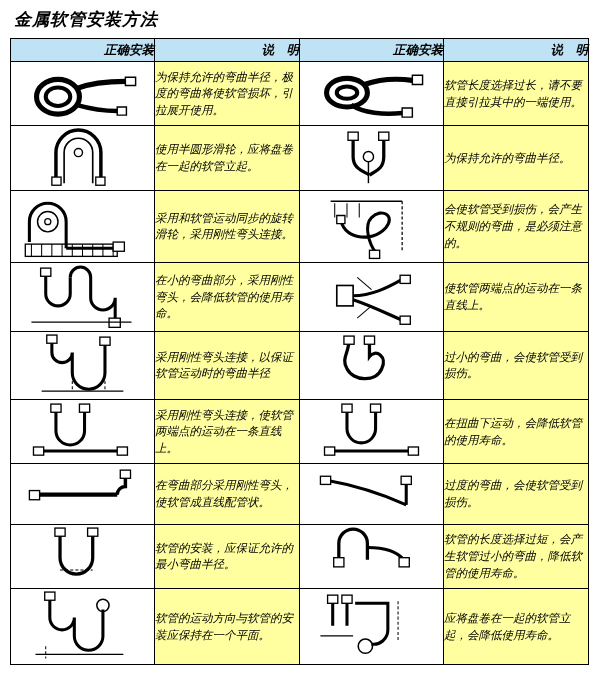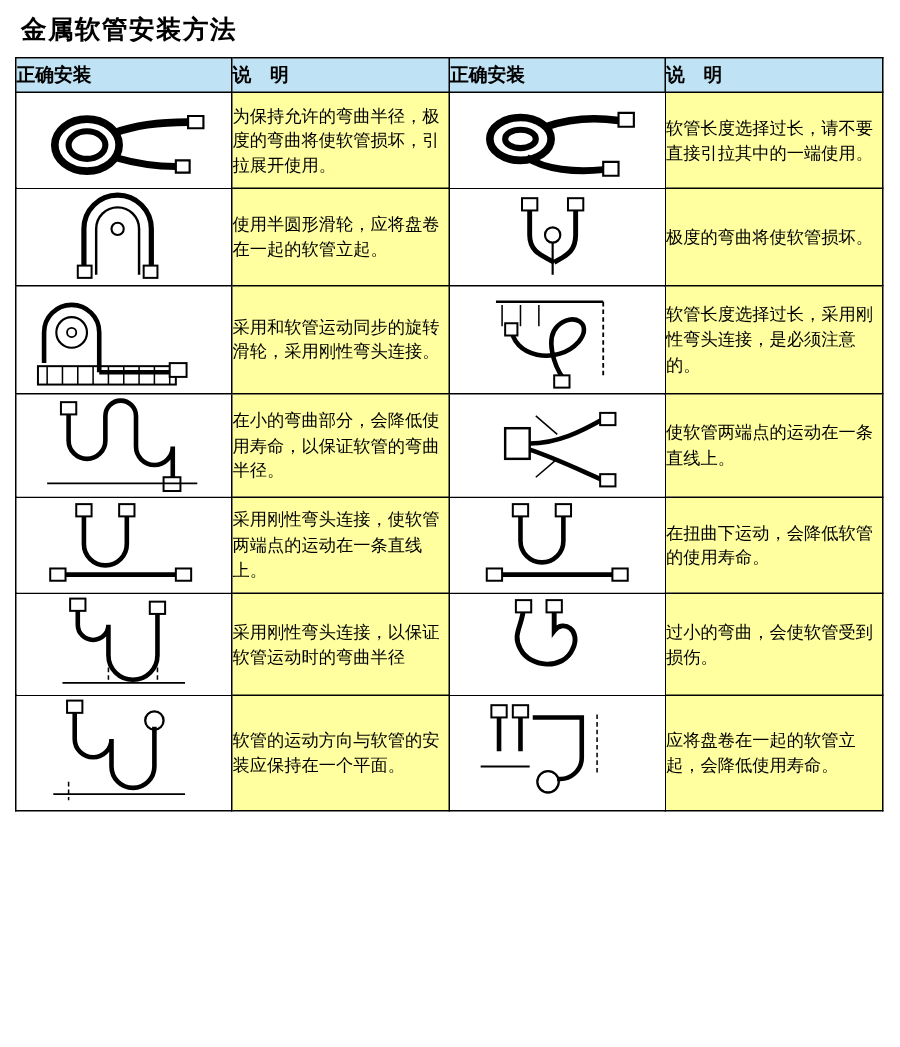--- a/index.html
+++ b/index.html
@@ -13,20 +13,21 @@
     font-family: "DejaVu Sans", "Liberation Sans", sans-serif;
     color: #000000;
     overflow: hidden;
   }
   #page {
     width: 575px;
     height: 698px;
     position: relative;
     box-sizing: border-box;
     padding: 6px 10px 4px 10px;
+    font-style: italic;
   }
   #title {
     font-size: 17px;
     font-weight: bold;
     letter-spacing: 1px;
     margin: 2px 0 7px 4px;
     color: #000;
   }
   table.main {
     border-collapse: collapse;
@@ -37,21 +38,21 @@
   table.main th, table.main td {
     border: 1px solid #000;
     vertical-align: middle;
     padding: 0;
   }
   thead th {
     background: #bfe3f5;
     font-size: 12.5px;
     font-weight: bold;
     height: 22px;
-    text-align: left;
+    text-align: right;
     color: #000;
   }
   col.c-img { width: 144px; }
   col.c-txt { width: 145px; }
 
   td.img-cell {
     background: #ffffff;
     text-align: center;
     position: relative;
   }
@@ -141,21 +142,21 @@
             <g fill="none" stroke="#000" stroke-width="1.5">
               <path d="M52 8 L52 30 C52 42 62 44 68 48" stroke-width="3.2"></path>
               <path d="M82 8 L82 30 C82 42 74 44 68 48" stroke-width="3.2"></path>
               <circle cx="67" cy="30" r="5" stroke-width="1.4"></circle>
               <path d="M67 35 L67 56" stroke-width="1.4"></path>
               <rect x="47" y="6" width="10" height="8" fill="#fff" stroke-width="1.3"></rect>
               <rect x="77" y="6" width="10" height="8" fill="#fff" stroke-width="1.3"></rect>
             </g>
           </svg>
         </td>
-        <td class="txt-cell">极度的弯曲将使软管损坏。</td>
+        <td class="txt-cell">为保持允许的弯曲半径。</td>
       </tr>
 
       <tr>
         <td class="img-cell">
           <svg class="figure" width="140" height="70" viewBox="0 0 140 70">
             <g fill="none" stroke="#000" stroke-width="1.4">
               <path d="M18 50 L18 30 A18 18 0 0 1 54 30 L54 56" stroke-width="3"></path>
               <circle cx="36" cy="30" r="10" stroke-width="1.4"></circle>
               <circle cx="36" cy="30" r="3" stroke-width="1.2"></circle>
               <rect x="14" y="52" width="90" height="12" stroke-width="1.3"></rect>
@@ -171,54 +172,79 @@
             <g fill="none" stroke="#000" stroke-width="1.4">
               <path d="M30 10 L100 10" stroke-width="1.6"></path>
               <path d="M34 12 L34 26 M46 12 L46 26 M58 12 L58 26" stroke-width="1"></path>
               <path d="M40 26 C40 46 70 52 84 36 C94 24 80 16 70 26 C62 34 68 52 74 60" stroke-width="3"></path>
               <rect x="68" y="58" width="10" height="8" fill="#fff" stroke-width="1.3"></rect>
               <path d="M36 24 L44 24 L44 32 L36 32 Z" fill="#fff" stroke-width="1.3"></path>
               <path d="M100 10 L100 60" stroke-width="1.2" stroke-dasharray="3 2"></path>
             </g>
           </svg>
         </td>
-        <td class="txt-cell">软管长度选择过长，采用刚性弯头连接，是必须注意的。</td>
+        <td class="txt-cell">会使软管受到损伤，会产生不规则的弯曲，是必须注意的。</td>
       </tr>
 
       <tr>
         <td class="img-cell">
           <svg class="figure" width="140" height="66" viewBox="0 0 140 66">
             <g fill="none" stroke="#000" stroke-width="1.5">
               <path d="M34 8 L34 30 A12 12 0 0 0 58 30 L58 14" stroke-width="3"></path>
               <path d="M58 14 A10 10 0 0 1 78 14 L78 34 A12 12 0 0 0 102 34 L102 58" stroke-width="3"></path>
               <rect x="29" y="5" width="10" height="8" fill="#fff" stroke-width="1.3"></rect>
               <rect x="96" y="54" width="11" height="9" fill="#fff" stroke-width="1.3"></rect>
               <path d="M20 58 L118 58" stroke-width="1.2"></path>
             </g>
           </svg>
         </td>
-        <td class="txt-cell">在小的弯曲部分，会降低使用寿命，以保证软管的弯曲半径。</td>
+        <td class="txt-cell">在小的弯曲部分，采用刚性弯头，会降低软管的使用寿命。</td>
         <td class="img-cell">
           <svg class="figure" width="140" height="66" viewBox="0 0 140 66">
             <g fill="none" stroke="#000" stroke-width="1.5">
               <rect x="36" y="22" width="16" height="20" fill="#fff" stroke-width="1.6"></rect>
               <path d="M52 32 C70 32 86 24 100 16" stroke-width="3"></path>
               <path d="M52 36 C70 42 86 50 100 56" stroke-width="3"></path>
               <rect x="98" y="12" width="10" height="8" fill="#fff" stroke-width="1.3"></rect>
               <rect x="98" y="52" width="10" height="8" fill="#fff" stroke-width="1.3"></rect>
               <path d="M56 14 L70 26" stroke-width="1"></path>
               <path d="M56 54 L70 42" stroke-width="1"></path>
             </g>
           </svg>
         </td>
         <td class="txt-cell">使软管两端点的运动在一条直线上。</td>
       </tr>
 
       <tr>
         <td class="img-cell">
+          <svg class="figure" width="140" height="66" viewBox="0 0 140 66">
+            <g fill="none" stroke="#000" stroke-width="1.5">
+              <path d="M40 6 L40 20 A10 10 0 0 0 60 20 L60 40 A16 16 0 0 0 92 40 L92 10" stroke-width="3"></path>
+              <rect x="35" y="3" width="10" height="8" fill="#fff" stroke-width="1.3"></rect>
+              <rect x="87" y="5" width="10" height="8" fill="#fff" stroke-width="1.3"></rect>
+              <path d="M30 58 L110 58" stroke-width="1.2"></path>
+              <path d="M60 48 L60 58 M92 48 L92 58" stroke-width="1" stroke-dasharray="3 2"></path>
+            </g>
+          </svg>
+        </td>
+        <td class="txt-cell">采用刚性弯头连接，以保证软管运动时的弯曲半径</td>
+        <td class="img-cell">
+          <svg class="figure" width="140" height="66" viewBox="0 0 140 66">
+            <g fill="none" stroke="#000" stroke-width="1.5">
+              <path d="M48 8 C48 20 40 26 46 36 C52 48 74 50 80 36 C86 24 74 16 68 24 L68 8" stroke-width="3.2"></path>
+              <rect x="43" y="4" width="10" height="8" fill="#fff" stroke-width="1.3"></rect>
+              <rect x="63" y="4" width="10" height="8" fill="#fff" stroke-width="1.3"></rect>
+            </g>
+          </svg>
+        </td>
+        <td class="txt-cell">过小的弯曲，会使软管受到损伤。</td>
+      </tr>
+
+      <tr>
+        <td class="img-cell">
           <svg class="figure" width="140" height="62" viewBox="0 0 140 62">
             <g fill="none" stroke="#000" stroke-width="1.5">
               <path d="M44 8 L44 30 A14 14 0 0 0 72 30 L72 8" stroke-width="3"></path>
               <rect x="39" y="4" width="10" height="8" fill="#fff" stroke-width="1.3"></rect>
               <rect x="67" y="4" width="10" height="8" fill="#fff" stroke-width="1.3"></rect>
               <path d="M26 50 L110 50" stroke-width="3"></path>
               <rect x="22" y="46" width="10" height="8" fill="#fff" stroke-width="1.3"></rect>
               <rect x="104" y="46" width="10" height="8" fill="#fff" stroke-width="1.3"></rect>
             </g>
           </svg>
@@ -234,44 +260,67 @@
               <rect x="24" y="46" width="10" height="8" fill="#fff" stroke-width="1.3"></rect>
               <rect x="106" y="46" width="10" height="8" fill="#fff" stroke-width="1.3"></rect>
             </g>
           </svg>
         </td>
         <td class="txt-cell">在扭曲下运动，会降低软管的使用寿命。</td>
       </tr>
 
       <tr>
         <td class="img-cell">
-          <svg class="figure" width="140" height="66" viewBox="0 0 140 66">
-            <g fill="none" stroke="#000" stroke-width="1.5">
-              <path d="M40 6 L40 20 A10 10 0 0 0 60 20 L60 40 A16 16 0 0 0 92 40 L92 10" stroke-width="3"></path>
-              <rect x="35" y="3" width="10" height="8" fill="#fff" stroke-width="1.3"></rect>
-              <rect x="87" y="5" width="10" height="8" fill="#fff" stroke-width="1.3"></rect>
-              <path d="M30 58 L110 58" stroke-width="1.2"></path>
-              <path d="M60 48 L60 58 M92 48 L92 58" stroke-width="1" stroke-dasharray="3 2"></path>
-            </g>
-          </svg>
-        </td>
-        <td class="txt-cell">采用刚性弯头连接，以保证软管运动时的弯曲半径</td>
-        <td class="img-cell">
-          <svg class="figure" width="140" height="66" viewBox="0 0 140 66">
-            <g fill="none" stroke="#000" stroke-width="1.5">
-              <path d="M48 8 C48 20 40 26 46 36 C52 48 74 50 80 36 C86 24 74 16 68 24 L68 8" stroke-width="3.2"></path>
-              <rect x="43" y="4" width="10" height="8" fill="#fff" stroke-width="1.3"></rect>
-              <rect x="63" y="4" width="10" height="8" fill="#fff" stroke-width="1.3"></rect>
-            </g>
-          </svg>
-        </td>
-        <td class="txt-cell">过小的弯曲，会使软管受到损伤。</td>
-      </tr>
-
-
+          <svg class="figure" width="140" height="58" viewBox="0 0 140 58">
+            <g fill="none" stroke="#000" stroke-width="1.5">
+              <path d="M24 30 L104 30" stroke-width="4"></path>
+              <path d="M104 30 A8 8 0 0 1 112 22 L112 10" stroke-width="3.4"></path>
+              <rect x="18" y="26" width="10" height="9" fill="#fff" stroke-width="1.3"></rect>
+              <rect x="107" y="6" width="10" height="8" fill="#fff" stroke-width="1.3"></rect>
+            </g>
+          </svg>
+        </td>
+        <td class="txt-cell">在弯曲部分采用刚性弯头，使软管成直线配管状。</td>
+        <td class="img-cell">
+          <svg class="figure" width="140" height="58" viewBox="0 0 140 58">
+            <g fill="none" stroke="#000" stroke-width="1.5">
+              <path d="M26 16 C60 22 86 32 104 40" stroke-width="3"></path>
+              <path d="M104 40 L104 16" stroke-width="3"></path>
+              <rect x="20" y="12" width="10" height="8" fill="#fff" stroke-width="1.3"></rect>
+              <rect x="99" y="12" width="10" height="8" fill="#fff" stroke-width="1.3"></rect>
+            </g>
+          </svg>
+        </td>
+        <td class="txt-cell">过度的弯曲，会使软管受到损伤。</td>
+      </tr>
+
+      <tr>
+        <td class="img-cell">
+          <svg class="figure" width="140" height="62" viewBox="0 0 140 62">
+            <g fill="none" stroke="#000" stroke-width="1.5">
+              <path d="M48 6 L48 32 A16 16 0 0 0 80 32 L80 6" stroke-width="3.2"></path>
+              <rect x="43" y="3" width="10" height="8" fill="#fff" stroke-width="1.3"></rect>
+              <rect x="75" y="3" width="10" height="8" fill="#fff" stroke-width="1.3"></rect>
+              <path d="M48 44 L80 44" stroke-width="1" stroke-dasharray="3 2"></path>
+            </g>
+          </svg>
+        </td>
+        <td class="txt-cell">软管的安装，应保证允许的最小弯曲半径。</td>
+        <td class="img-cell">
+          <svg class="figure" width="140" height="62" viewBox="0 0 140 62">
+            <g fill="none" stroke="#000" stroke-width="1.5">
+              <path d="M38 34 L38 18 A14 14 0 0 1 66 18 L66 34" stroke-width="3.2"></path>
+              <path d="M66 22 C84 22 94 26 102 34" stroke-width="3"></path>
+              <rect x="33" y="32" width="10" height="9" fill="#fff" stroke-width="1.3"></rect>
+              <rect x="97" y="32" width="10" height="9" fill="#fff" stroke-width="1.3"></rect>
+            </g>
+          </svg>
+        </td>
+        <td class="txt-cell">软管的长度选择过短，会产生软管过小的弯曲，降低软管的使用寿命。</td>
+      </tr>
 
       <tr>
         <td class="img-cell">
           <svg class="figure" width="140" height="74" viewBox="0 0 140 74">
             <g fill="none" stroke="#000" stroke-width="1.5">
               <path d="M38 6 L38 28 A12 12 0 0 0 62 28 L62 46 A14 14 0 0 0 90 46 L90 20" stroke-width="3"></path>
               <rect x="33" y="3" width="10" height="8" fill="#fff" stroke-width="1.3"></rect>
               <circle cx="90" cy="16" r="6" stroke-width="1.5"></circle>
               <path d="M24 64 L110 64" stroke-width="1.2"></path>
               <path d="M34 56 L34 68" stroke-width="1" stroke-dasharray="3 2"></path>

